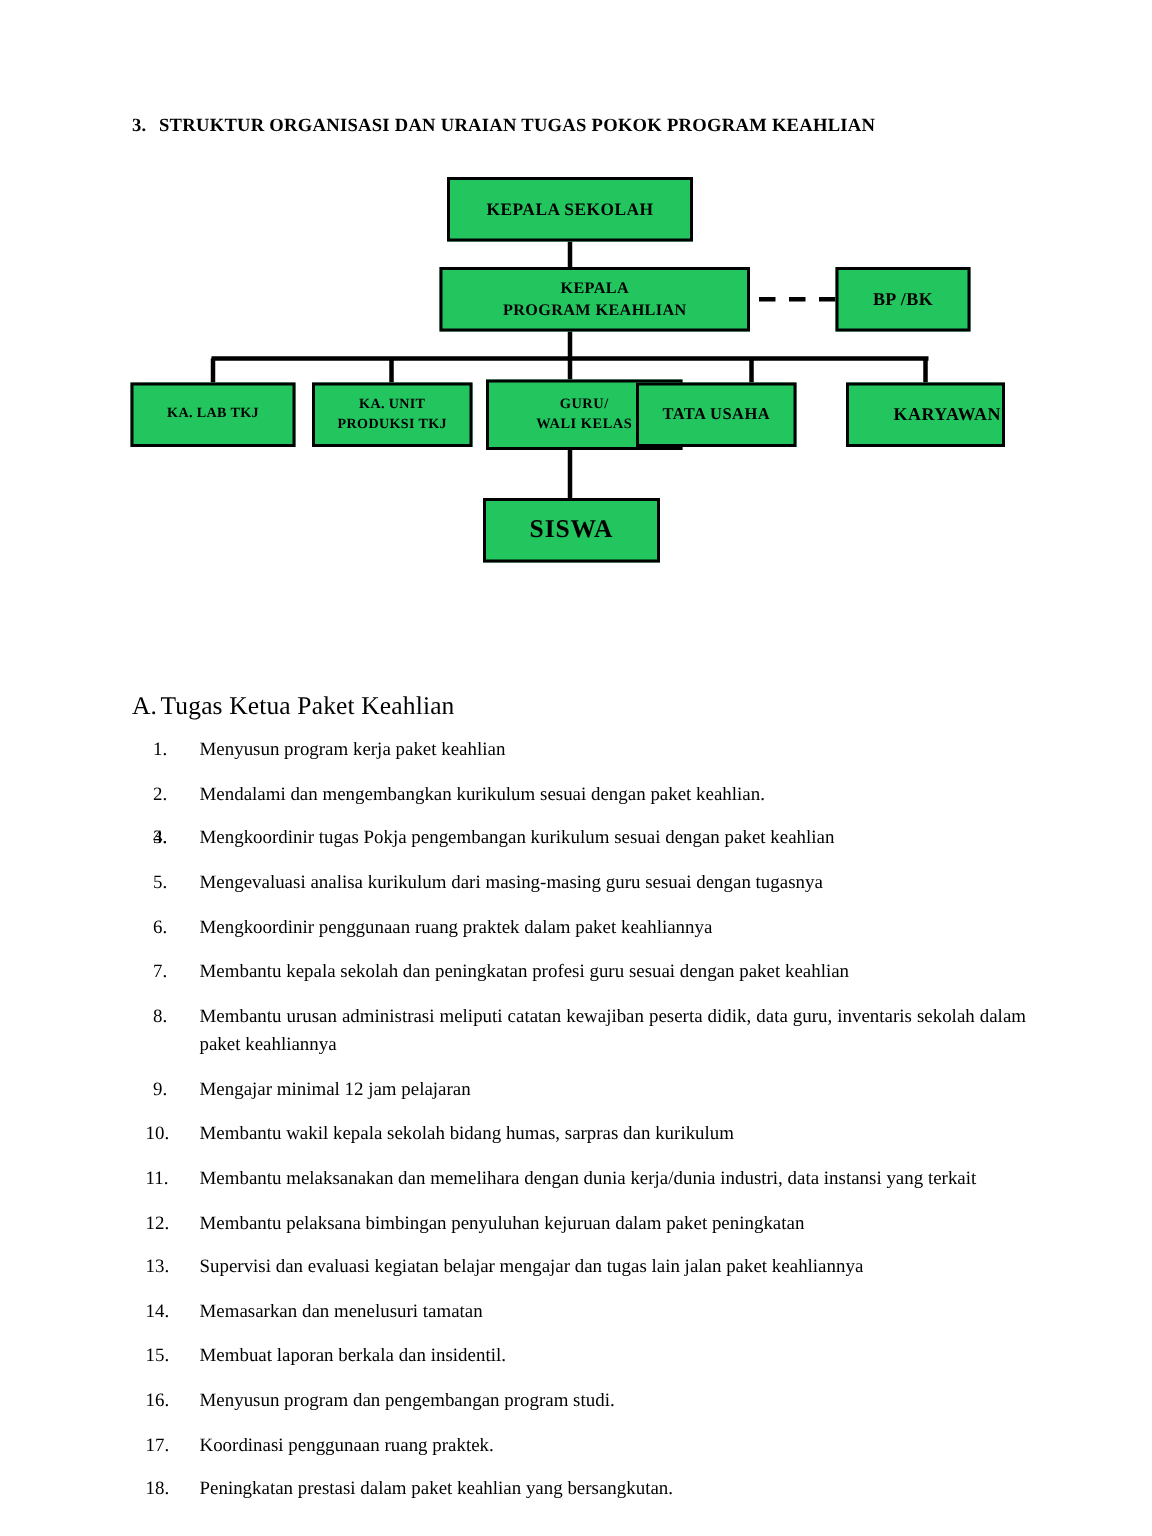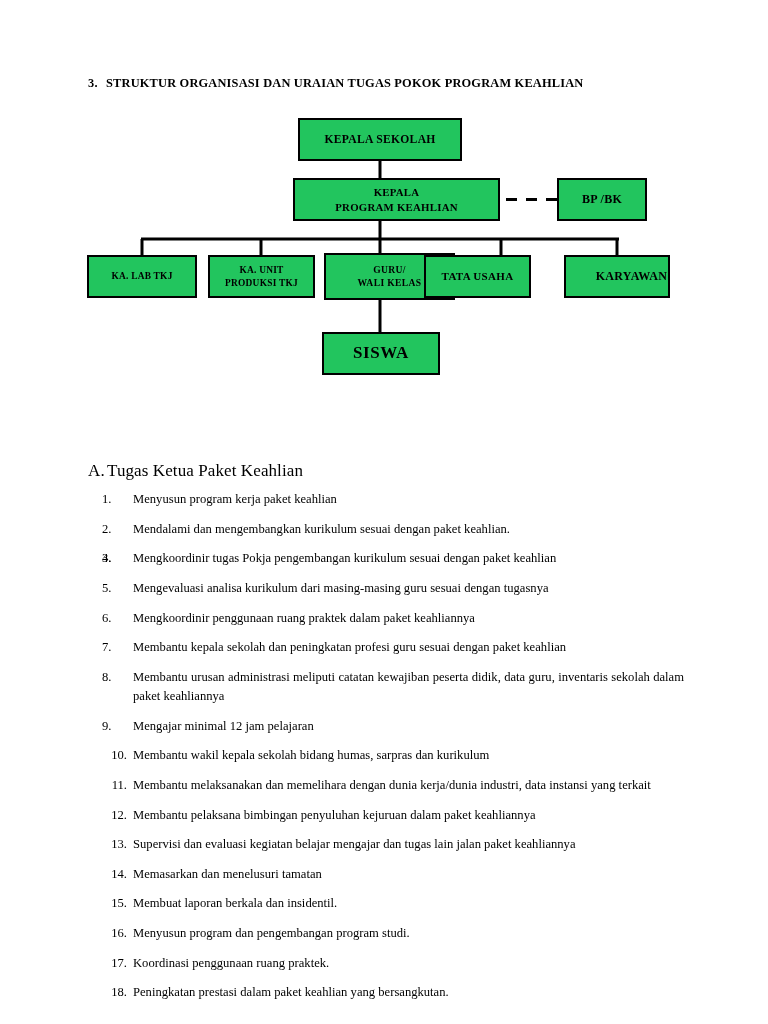--- a/index.html
+++ b/index.html
@@ -108,21 +108,21 @@
   }
   .task-item.single { text-align: left; }
   .task-item .marker {
     position: absolute;
     left: 14px;
     top: 0;
     width: 30px;
     text-align: left;
     font-size: 12.6px;
   }
-  .task-item.wide-marker .marker { left: 9px; text-align: right; }
+  .task-item.wide-marker .marker { left: 9px; }
 </style>
 </head>
 <body>
 
 <div class="section-heading">
   <span class="num">3.</span><span>STRUKTUR ORGANISASI DAN URAIAN TUGAS POKOK PROGRAM KEAHLIAN</span>
 </div>
 
 <div class="orgchart">
 
@@ -201,21 +201,21 @@
       <li class="task-item single"><span class="marker">2.</span><span>Mendalami dan mengembangkan kurikulum sesuai dengan paket keahlian.</span></li>
       <li class="task-item single"><span class="marker">3.</span></li>
       <li class="task-item single"><span class="marker">4.</span><span>Mengkoordinir tugas Pokja pengembangan kurikulum sesuai dengan paket keahlian</span></li>
       <li class="task-item single"><span class="marker">5.</span><span>Mengevaluasi analisa kurikulum dari masing-masing guru sesuai dengan tugasnya</span></li>
       <li class="task-item single"><span class="marker">6.</span><span>Mengkoordinir penggunaan ruang praktek dalam paket keahliannya</span></li>
       <li class="task-item single"><span class="marker">7.</span><span>Membantu kepala sekolah dan peningkatan profesi guru sesuai dengan paket keahlian</span></li>
       <li class="task-item"><span class="marker">8.</span><span>Membantu urusan administrasi meliputi catatan kewajiban peserta didik, data guru, inventaris sekolah dalam paket keahliannya</span></li>
       <li class="task-item single"><span class="marker">9.</span><span>Mengajar minimal 12 jam pelajaran</span></li>
       <li class="task-item wide-marker single"><span class="marker">10.</span><span>Membantu wakil kepala sekolah bidang humas, sarpras dan kurikulum</span></li>
       <li class="task-item wide-marker single"><span class="marker">11.</span><span>Membantu melaksanakan dan memelihara dengan dunia kerja/dunia industri, data instansi yang terkait</span></li>
-      <li class="task-item wide-marker single"><span class="marker">12.</span><span>Membantu pelaksana bimbingan penyuluhan kejuruan dalam paket keahliannya</span></li>
+      <li class="task-item wide-marker single"><span class="marker">12.</span><span>Membantu pelaksana bimbingan penyuluhan kejuruan dalam paket peningkatan</span></li>
       <li class="task-item wide-marker single"><span class="marker">13.</span><span>Supervisi dan evaluasi kegiatan belajar mengajar dan tugas lain jalan paket keahliannya</span></li>
       <li class="task-item wide-marker single"><span class="marker">14.</span><span>Memasarkan dan menelusuri tamatan</span></li>
       <li class="task-item wide-marker single"><span class="marker">15.</span><span>Membuat laporan berkala dan insidentil.</span></li>
       <li class="task-item wide-marker single"><span class="marker">16.</span><span>Menyusun program dan pengembangan program studi.</span></li>
       <li class="task-item wide-marker single"><span class="marker">17.</span><span>Koordinasi penggunaan ruang praktek.</span></li>
       <li class="task-item wide-marker single"><span class="marker">18.</span><span>Peningkatan prestasi dalam paket keahlian yang bersangkutan.</span></li>
     </ol>
 </div>
 
 </body></html>

